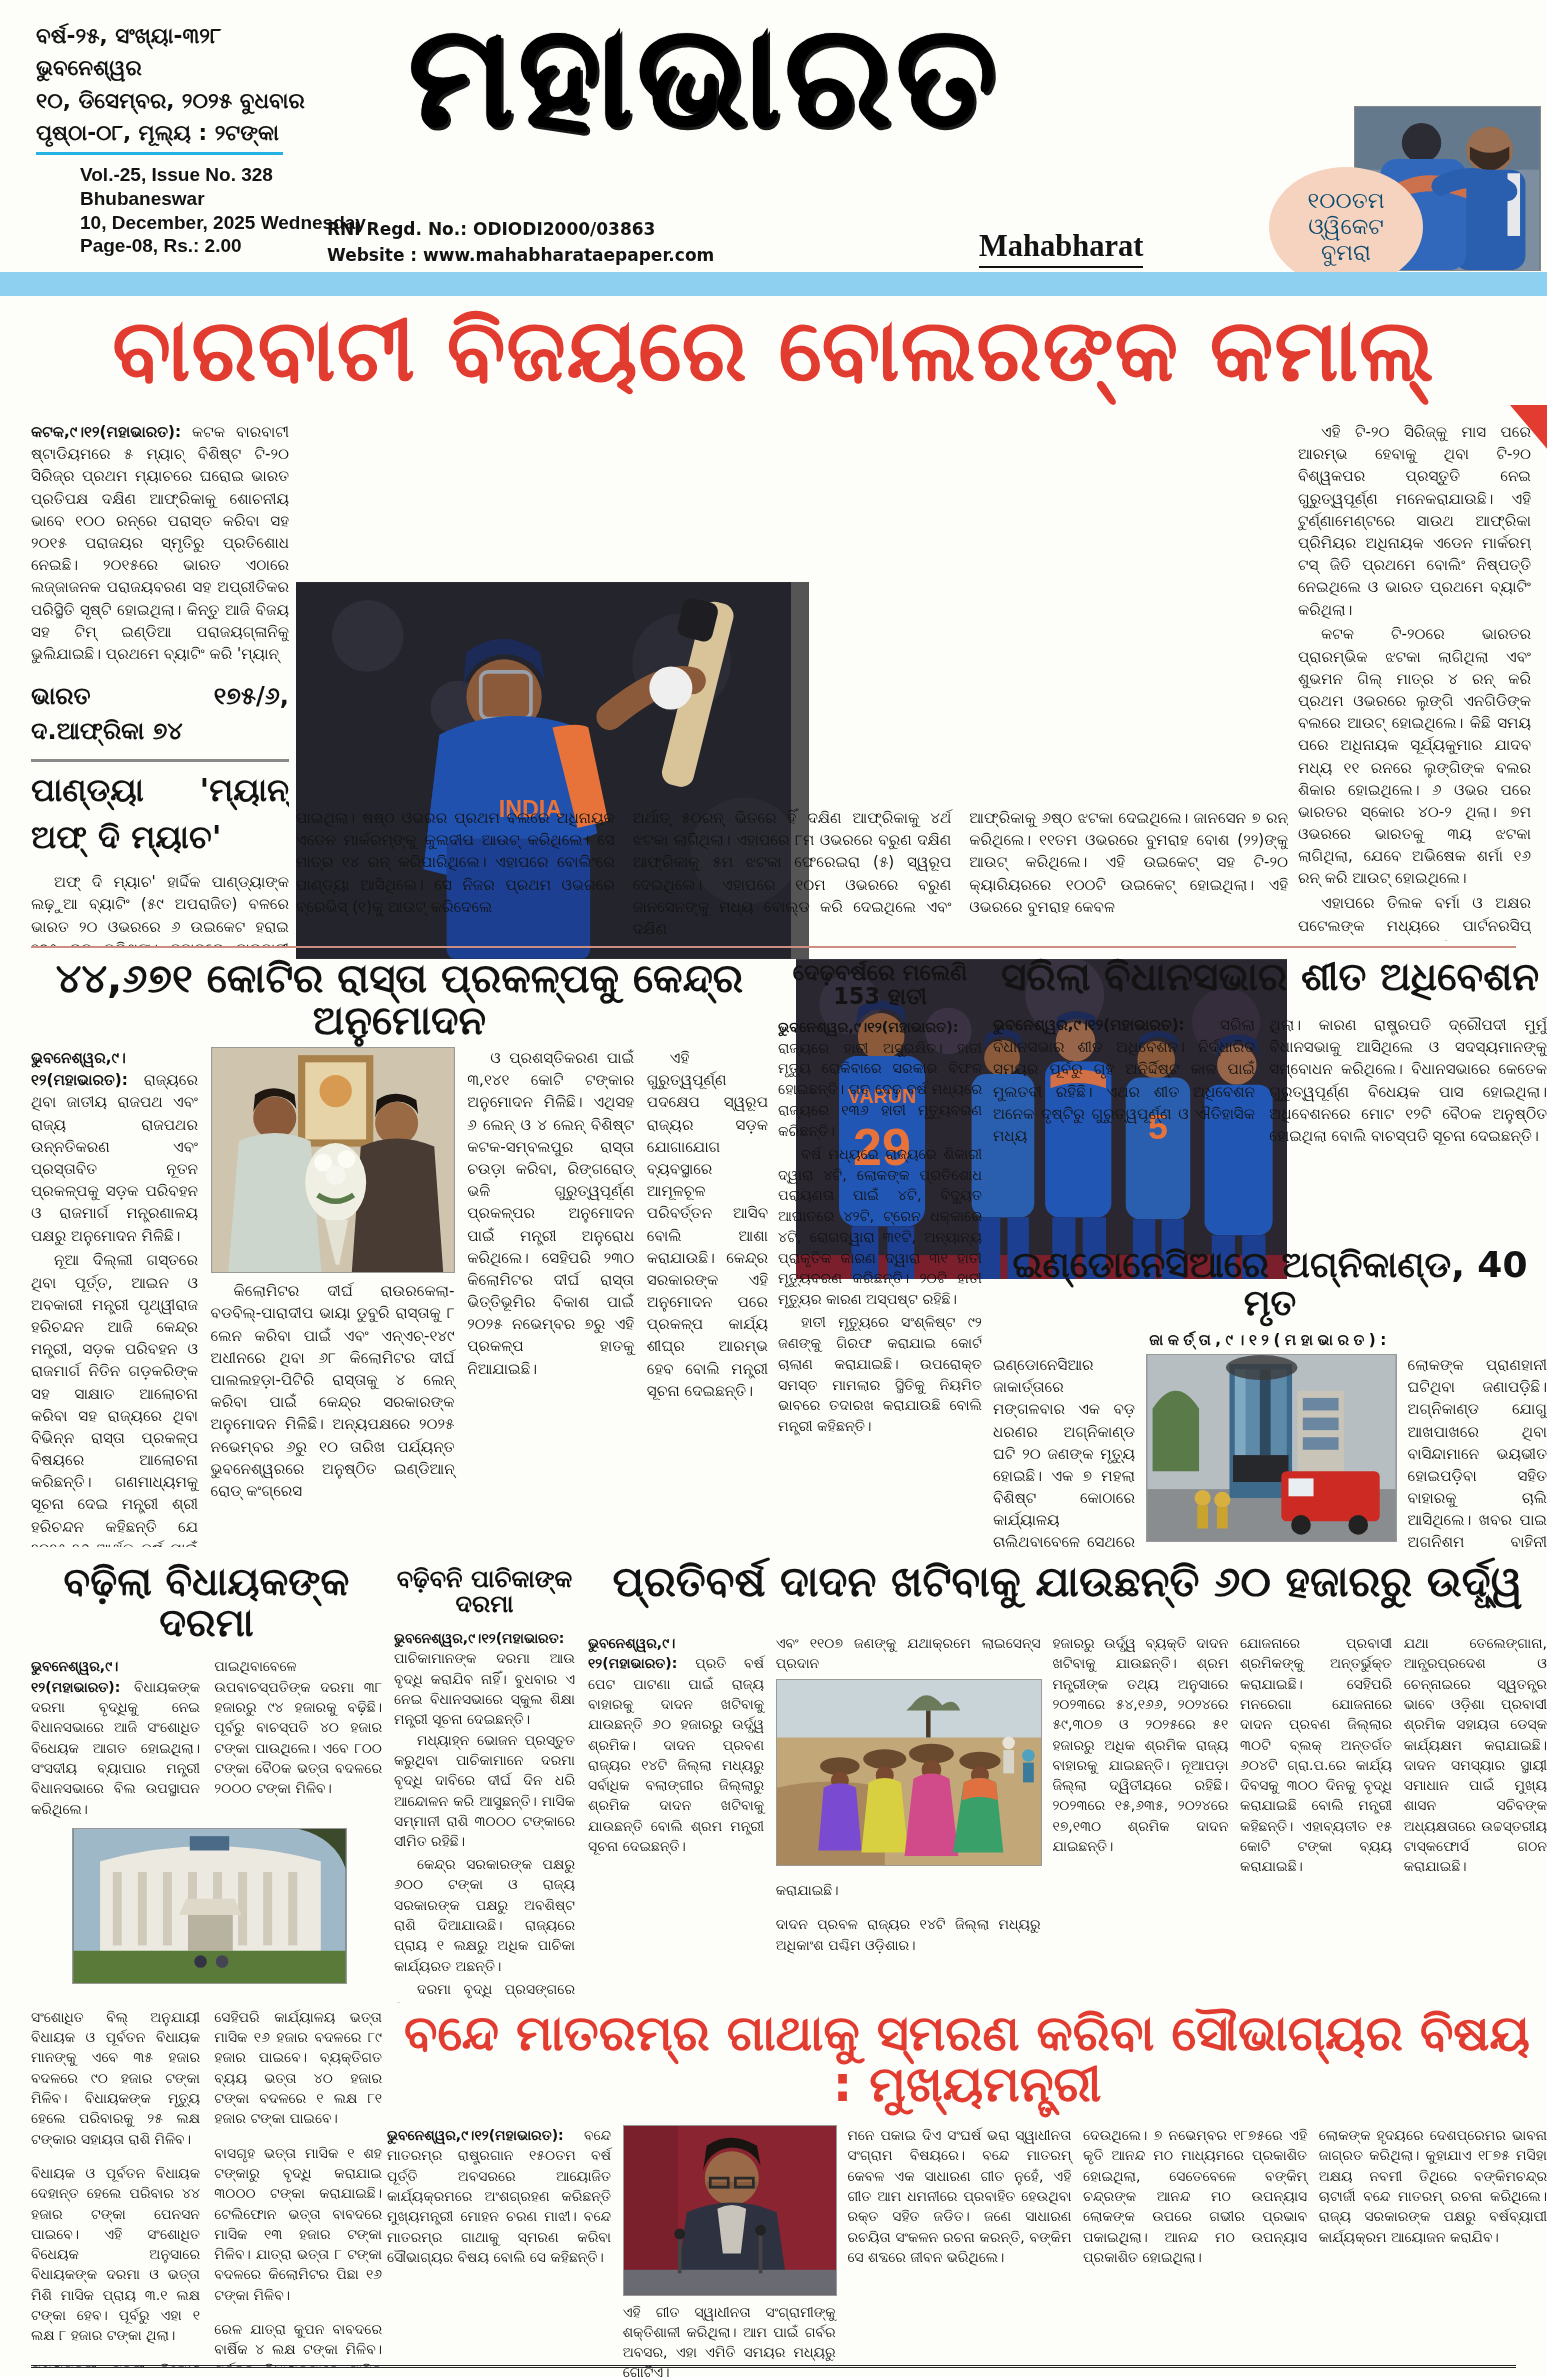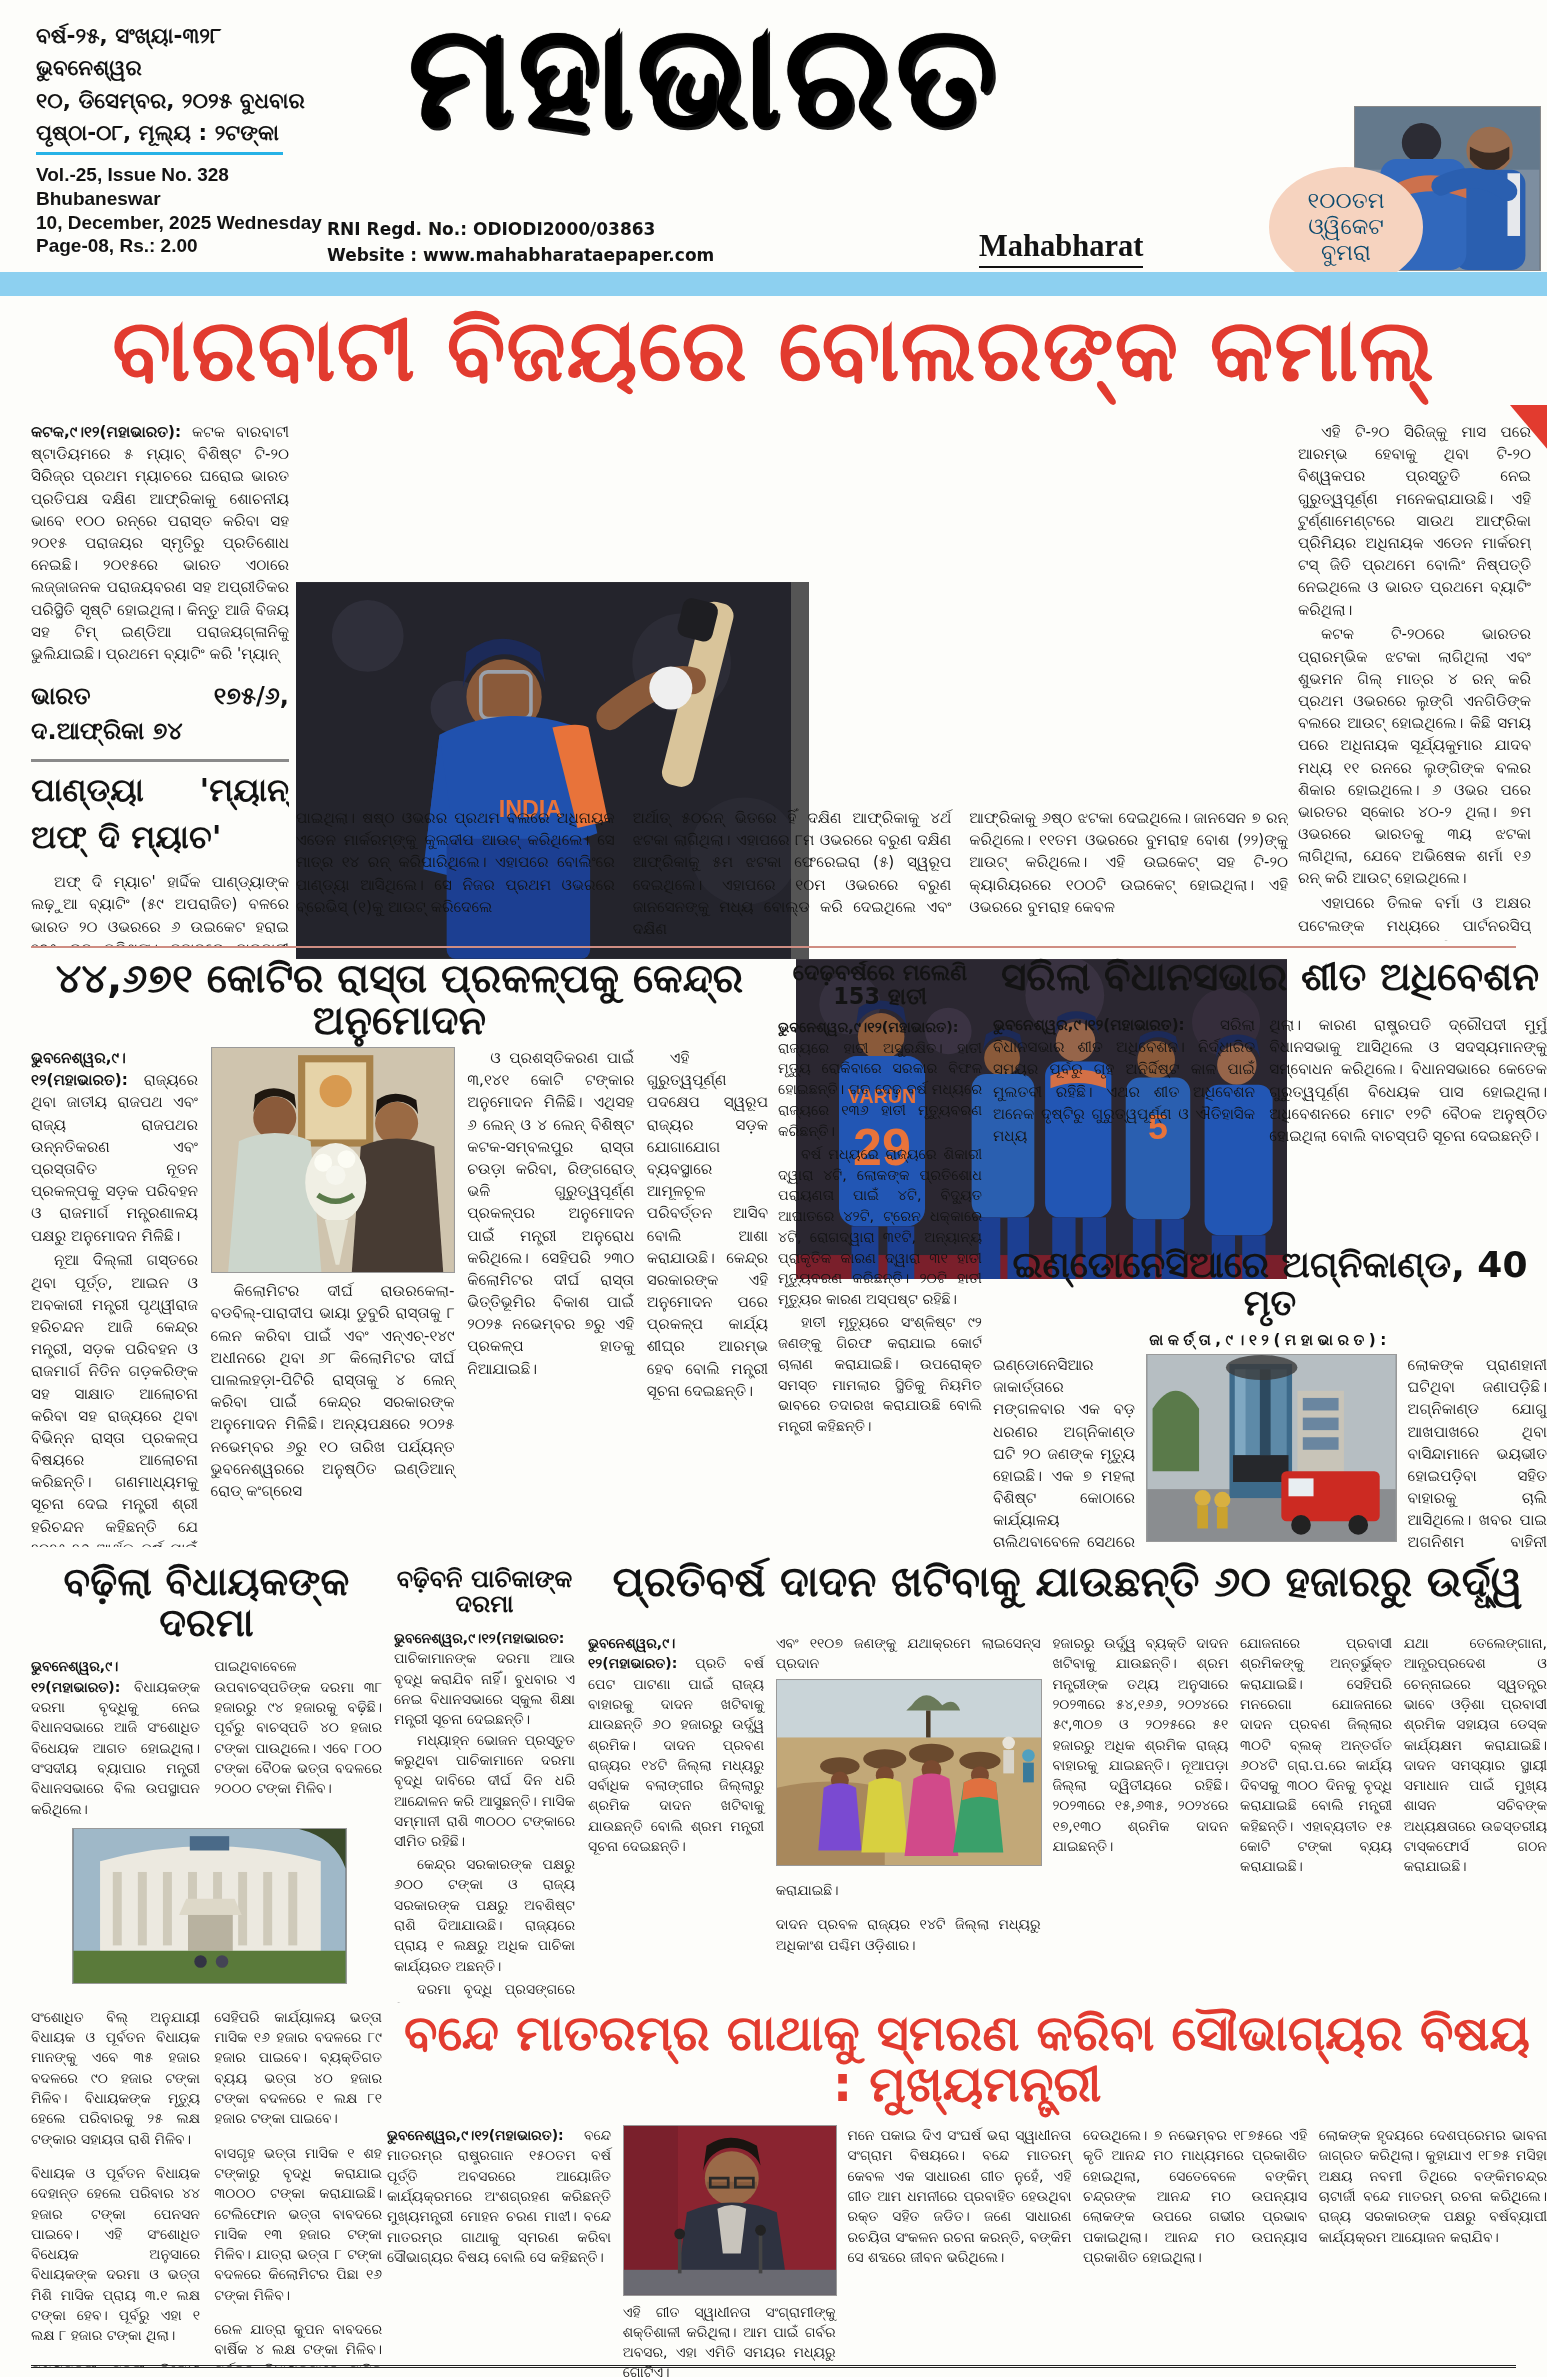--- a/index.html
+++ b/index.html
@@ -12,21 +12,21 @@
   .sm{font-size:14px;line-height:1.45;}
   .dl{font-weight:bold;}
   .row{display:flex;}
   .red{color:#e23b2f;}
   .photo{position:relative;overflow:hidden;background:#555;}
   .photo svg{display:block;}
   .rule{background:#cf8d82;height:1.8px;}
   .cyan-rule{height:2.7px;background:#27b2e6;}
   .blue-bar{background:#8dd0f0;}
   .mast-odia div{font-size:21.5px;font-weight:bold;line-height:1.5;}
-  .mast-en div{font-size:19px;font-weight:bold;line-height:1.25;font-family:"Liberation Sans",sans-serif;}
+  .mast-en div{font-size:19px;font-weight:bold;line-height:1.25;font-family:"Liberation Sans",sans-serif;margin-left:44px;}
   .logo-odia{font-size:142px;font-weight:900;letter-spacing:3.6px;color:#000;
              text-shadow:0 0 0.9px #000,2.7px 2.7px 0 rgba(0,0,0,.9);white-space:nowrap;}
   .rni div{font-size:17px;font-weight:bold;line-height:1.5;}
   .logo-en{font-family:"Liberation Serif","DejaVu Serif",serif;font-size:30.5px;font-weight:bold;
            border-bottom:2.7px solid #111;padding-bottom:1.8px;}
   .badge{border-radius:50%;background:#f6d3bf;display:flex;flex-direction:column;
          align-items:center;justify-content:center;text-align:center;}
   .badge div{font-size:22.4px;line-height:1.15;color:#0c4a6e;}
   .main-hl{font-size:86px;font-weight:bold;letter-spacing:0.9px;line-height:1.0;text-align:center;white-space:nowrap;}
   .score-hl{font-size:24px;font-weight:bold;border-bottom:3.6px solid #8a8a8a;padding:7.2px 0 9px;margin:7.2px 0 5.4px;}

